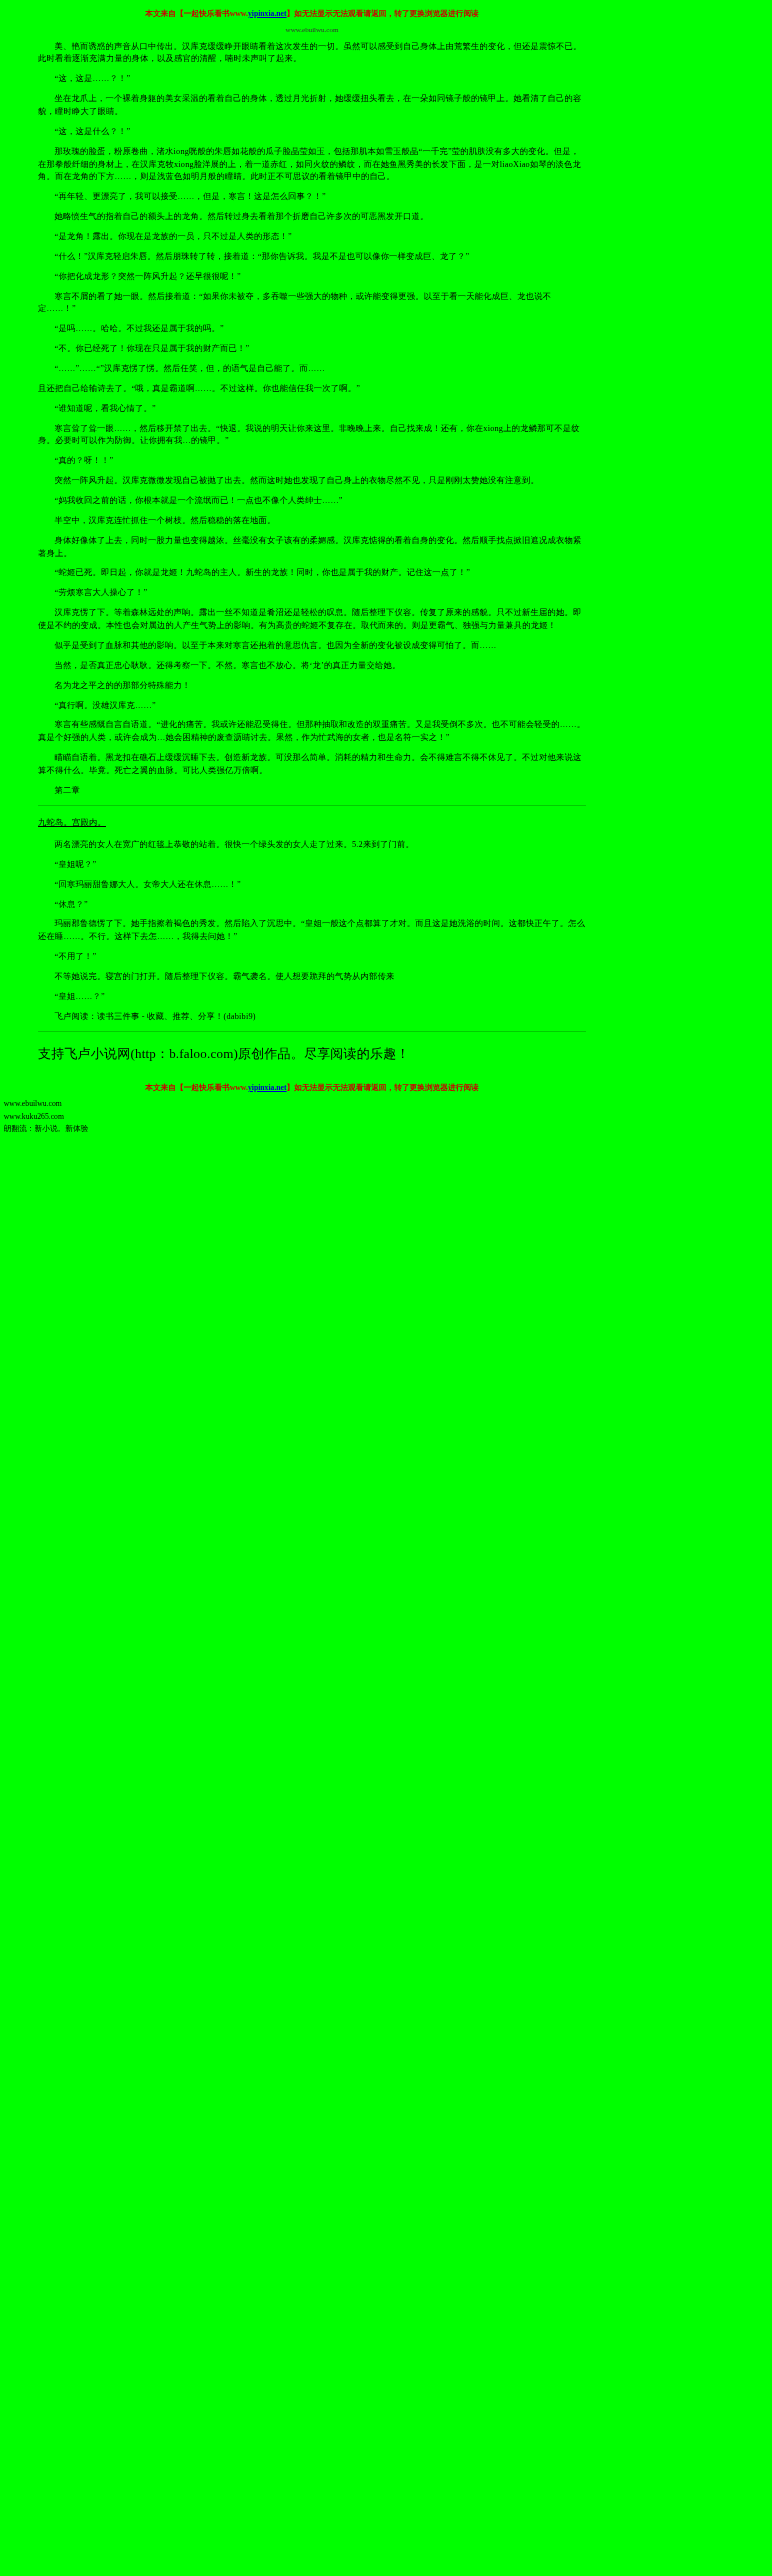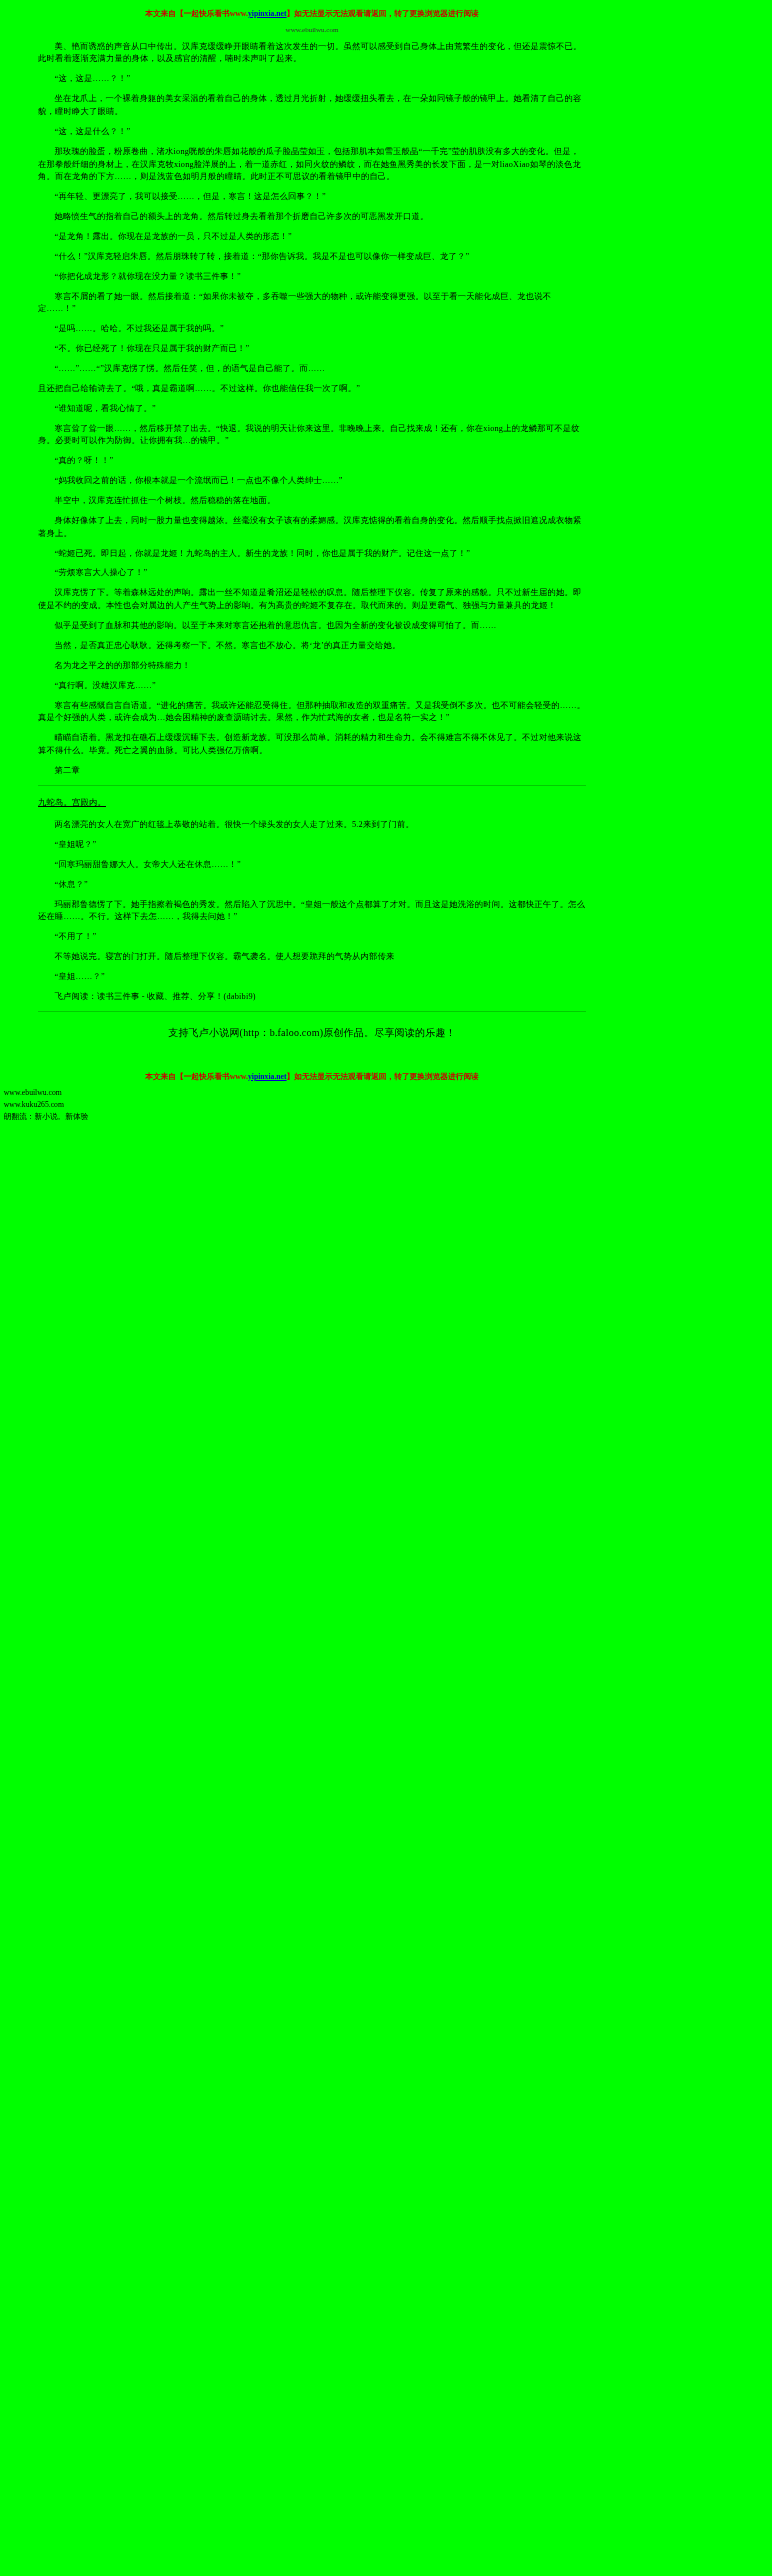--- a/index.html
+++ b/index.html
@@ -63,23 +63,22 @@
   hr.sep {
     border: none;
     border-top: 0.6px solid #00cc00;
     margin: 3.8px 0 7.7px 0;
   }
   .footer {
     padding: 5.1px 38px 2.6px 38px;
   }
   .footer p {
     text-indent: 0;
-    margin: 0 0 20px 0;
-    font-size: 10px;
-    text-align: center;
+    margin: 0 0 7px 0;
+    font-size: 13px;
   }
   .footer-banner {
     text-align: center;
     padding: 9px 0 3.8px 0;
     font-size: 7.7px;
     white-space: nowrap;
   }
   .footer-banner .red { color: #cc0000; font-weight: bold; }
   .footer-banner .site { color: #0000cc; text-decoration: underline; font-weight: bold; }
   .footer-lines {
@@ -102,29 +101,30 @@
   <div class="content">
     <p>美、艳而诱惑的声音从口中传出。汉库克缓缓睁开眼睛看着这次发生的一切。虽然可以感受到自己身体上由荒繁生的变化，但还是震惊不已。此时看着逐渐充满力量的身体，以及感官的清醒，喃时未声叫了起来。</p>
     <p>“这，这是……？！”</p>
     <p>坐在龙爪上，一个裸着身躯的美女采温的看着自己的身体，透过月光折射，她缓缓扭头看去，在一朵如同镜子般的镜甲上。她看清了自己的容貌，瞳时睁大了眼睛。</p>
     <p>“这，这是什么？！”</p>
     <p>那玫瑰的脸蛋，粉原卷曲，渚水iong咣般的朱唇如花般的瓜子脸晶莹如玉，包括那肌本如雪玉般晶“一千完”莹的肌肤没有多大的变化。但是，在那拳般纤细的身材上，在汉库克牧xiong脸洋展的上，着一道赤红，如同火纹的鳞纹，而在她鱼黑秀美的长发下面，是一对liaoXiao如琴的淡色龙角。而在龙角的下方……，则是浅蓝色如明月般的瞳睛。此时正不可思议的看着镜甲中的自己。</p>
     <p>“再年轻、更漂亮了，我可以接受……，但是，寒言！这是怎么回事？！”</p>
     <p>她略愤生气的指着自己的额头上的龙角。然后转过身去看着那个折磨自己许多次的可恶黑发开口道。</p>
     <p>“是龙角！露出。你现在是龙族的一员，只不过是人类的形态！”</p>
     <p>“什么！”汉库克轻启朱唇。然后朋珠转了转，接着道：“那你告诉我。我是不是也可以像你一样变成巨、龙了？”</p>
-    <p>“你把化成龙形？就你现在没力量？读书三件事！”</p>
+    <p>“你把化成龙形？突然一阵风升起？还早很很呢！”</p>
     <p>寒言不屑的看了她一眼。然后接着道：“如果你未被夺，多吞噬一些强大的物种，或许能变得更强。以至于看一天能化成巨、龙也说不定……！”</p>
     <p>“是吗……。哈哈。不过我还是属于我的吗。”</p>
     <p>“不。你已经死了！你现在只是属于我的财产而已！”</p>
     <p>“……”……“”汉库克愣了愣。然后任笑，但，的语气是自己能了。而……</p>
     <p class="noindent">且还把自己给输诗去了。“哦，真是霸道啊……。不过这样。你也能信任我一次了啊。”</p>
     <p>“谁知道呢，看我心情了。”</p>
     <p>寒言耸了耸一眼……，然后移开禁了出去。“快退。我说的明天让你来这里。非晚晚上来。自己找来成！还有，你在xiong上的龙鳞那可不是纹身。必要时可以作为防御。让你拥有我…的镜甲。”</p>
     <p>“真的？呀！！”</p>
+    <p>突然一阵风升起。汉库克微微发现自己被抛了出去。然而这时她也发现了自己身上的衣物尽然不见，只是刚刚太赞她没有注意到。</p>
     <p>“妈我收回之前的话，你根本就是一个流氓而已！一点也不像个人类绅士……”</p>
     <p>半空中，汉库克连忙抓住一个树枝。然后稳稳的落在地面。</p>
     <p>身体好像体了上去，同时一股力量也变得越浓。丝毫没有女子该有的柔媚感。汉库克惦得的看着自身的变化。然后顺手找点掀旧遮况成衣物紧著身上。</p>
     <p>“蛇姬已死。即日起，你就是龙姬！九蛇岛的主人。新生的龙族！同时，你也是属于我的财产。记住这一点了！”</p>
     <p>“劳烦寒言大人操心了！”</p>
     <p>汉库克愣了下。等着森林远处的声响。露出一丝不知道是肴沼还是轻松的叹息。随后整理下仪容。传复了原来的感貌。只不过新生届的她。即使是不约的变成。本性也会对属边的人产生气势上的影响。有为高贵的蛇姬不复存在。取代而来的。则是更霸气、独强与力量兼具的龙姬！</p>
     <p>似乎是受到了血脉和其他的影响。以至于本来对寒言还抱着的意思仇言。也因为全新的变化被设成变得可怕了。而……</p>
     <p>当然，是否真正忠心耿耿。还得考察一下。不然。寒言也不放心。将‘龙’的真正力量交给她。</p>
     <p>名为龙之平之的的那部分特殊能力！</p>
     <p>“真行啊。没雄汉库克……”</p>

